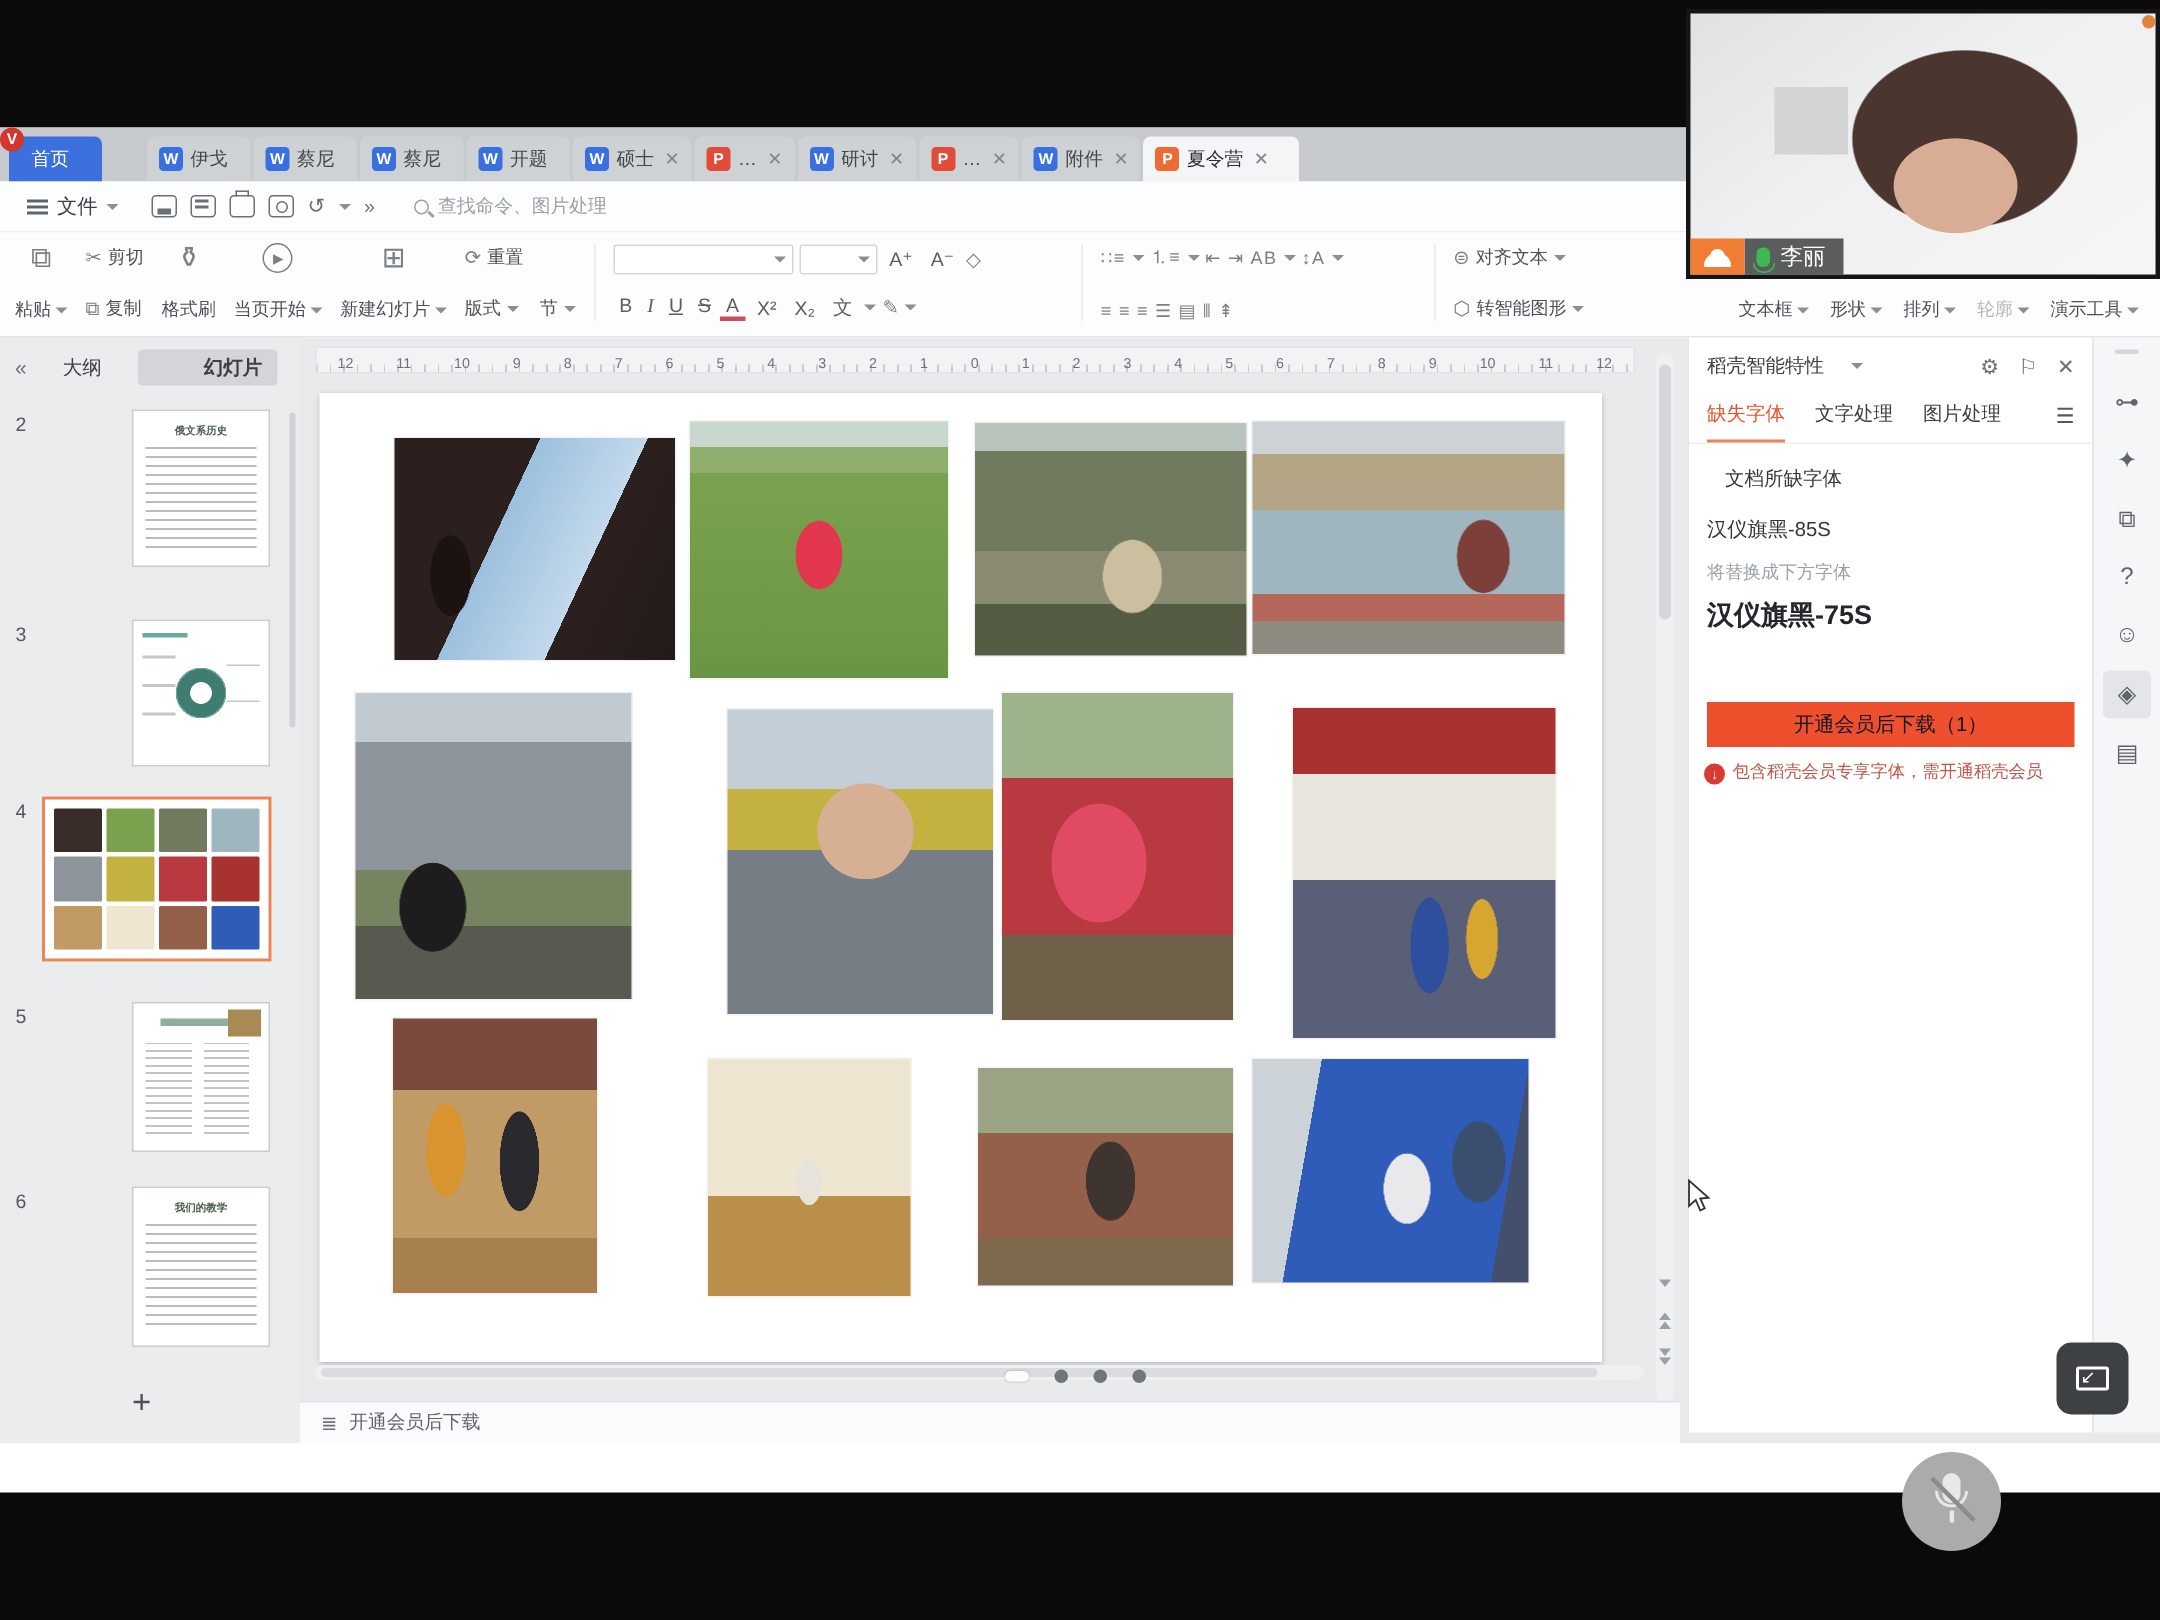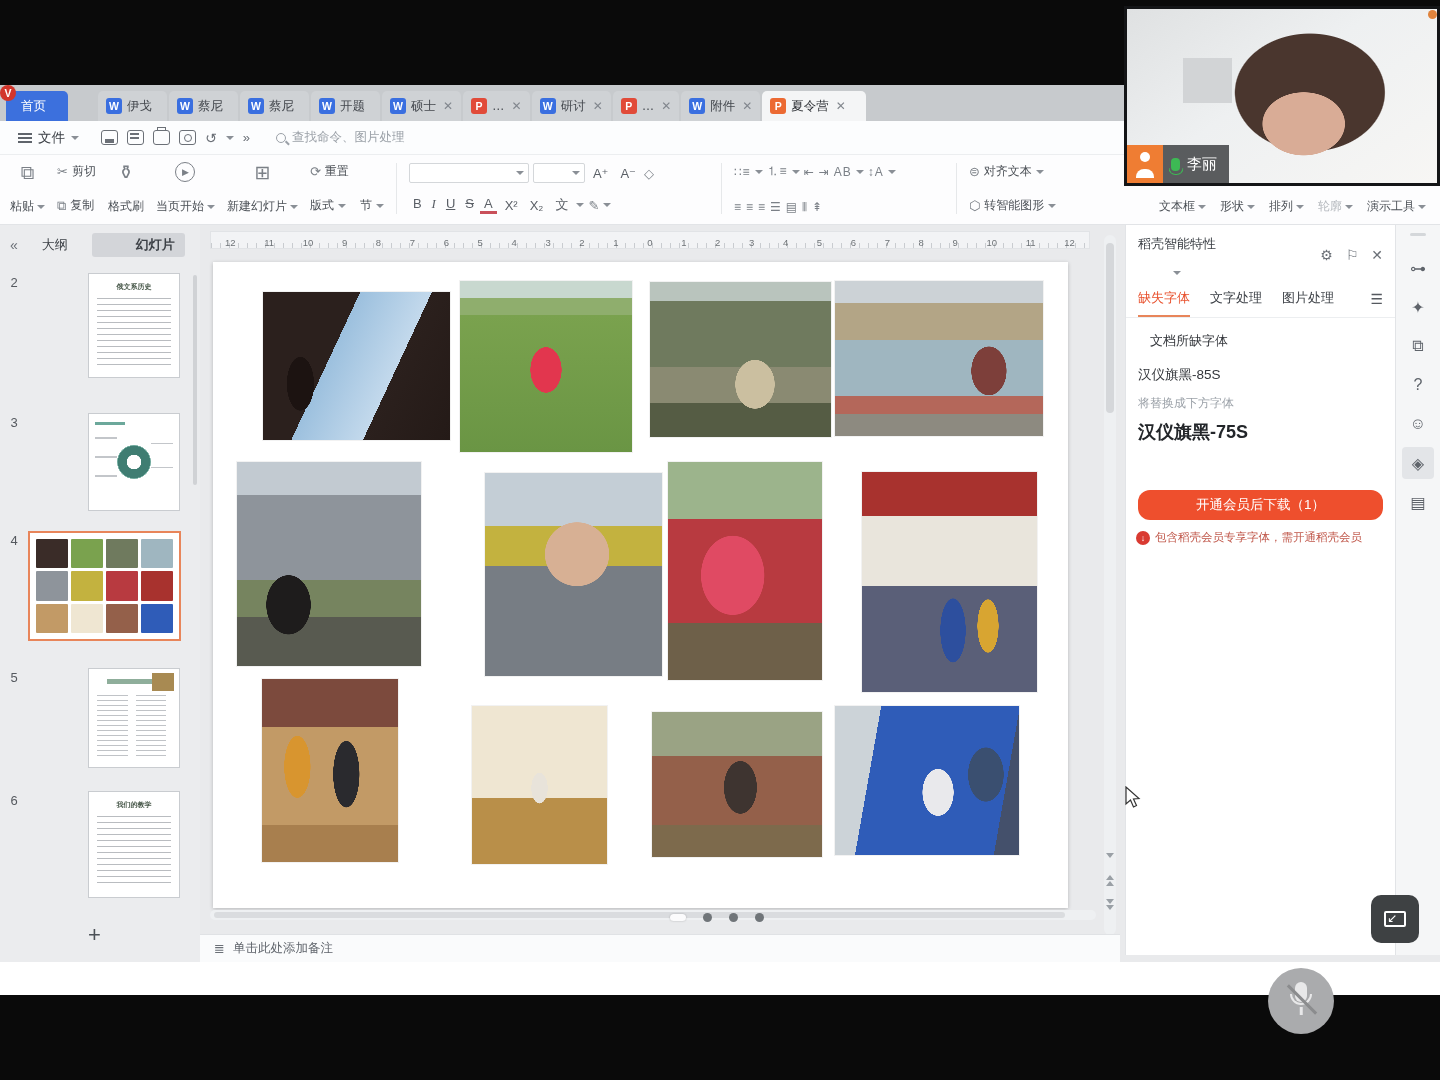--- a/index.html
+++ b/index.html
@@ -130,32 +130,32 @@
   .dots { position:absolute; left:470px; bottom:40px; display:flex; align-items:center; gap:17px; }
   .dots .pill { width:16px; height:7px; background:#fbfbfc; border-radius:4px; box-shadow:0 0 2px rgba(0,0,0,.25); }
   .dots .dot { width:9px; height:9px; border-radius:50%; background:#707579; }
   .notesbar { position:absolute; left:0px; bottom:0; width:920px; height:28px; background:#fafbfc;
     border-top:1px solid #e0e2e5; display:flex; align-items:center; gap:8px; padding-left:14px; font-size:12.5px; color:#5f646b; }
   .notes-glyph { font-size:13px; color:#6b7077; }
 
   
   .rpanel { position:absolute; left:1125px; top:0; width:270px; height:730px; background:#fff; border-left:1px solid #e2e4e7; }
   .rp-head { display:flex; align-items:center; padding:10px 12px 6px; }
-  .rp-title { font-size:13px; color:#3c4046; display:flex; align-items:center; gap:18px;flex-direction:column; }
+  .rp-title { font-size:13px; color:#3c4046; display:flex; align-items:center; gap:18px; }
   .rp-icons { margin-left:auto; display:flex; gap:13px; color:#6b7077; font-size:14px; }
   .rp-tabs { display:flex; align-items:center; gap:20px; padding:8px 12px 0; border-bottom:1px solid #eceef0; }
   .rp-tab { font-size:13px; color:#3c4046; padding-bottom:8px; }
   .rp-tab.active { color:#e8502c; border-bottom:2.5px solid #e8855a; }
   .rp-menu { margin-left:auto; color:#55595f; font-size:14px; padding-bottom:8px; }
   .rp-link { padding:12px 12px 4px; font-size:12.5px; color:#6f8ef2; }
   .rp-sec { padding:14px 24px 2px; font-size:13px; color:#33363b; }
   .rp-missing { padding:14px 12px 2px; font-size:13.5px; color:#33363b; }
   .rp-hint { padding:9px 12px 0; font-size:12px; color:#9ba1a8; }
   .rp-replace { padding:8px 12px 0; font-size:18px; font-weight:bold; color:#23262a; }
-  .rp-btn { margin:46px 12px 0; height:30px; background:#ee4f2d; border-radius:12px; color:#ffffff;
+  .rp-btn { margin:46px 12px 0; height:30px; background:#ee4f2d; border-radius:0; color:#0f172a;
     font-size:13.5px; display:flex; align-items:center; justify-content:center; }
   .rp-note { display:flex; align-items:flex-start; gap:5px; padding:10px 8px 0 10px; font-size:11.5px; color:#c0574a; line-height:1.35; }
   .badge { width:14px; height:14px; border-radius:50%; background:#d93a31; color:#fff; font-size:9px;
     display:flex; align-items:center; justify-content:center; flex:0 0 auto; margin-top:1px; }
 
   
   .rail { position:absolute; left:1395px; top:0; width:45px; height:730px; background:#f5f6f7; border-left:1px solid #e2e4e7;
     display:flex; flex-direction:column; align-items:center; padding-top:8px; }
   .rail .handle { width:16px; height:3px; background:#d4d7da; border-radius:2px; margin-bottom:16px; }
   .rail-icon { width:32px; height:32px; display:flex; align-items:center; justify-content:center;
@@ -164,21 +164,21 @@
 
   
   .video { position:absolute; left:1124px; top:6px; width:316px; height:180px; background:#1a1b1d;
     border:3px solid #141517; z-index:50; }
   .feed { position:absolute; inset:0;
     background:
       radial-gradient(22% 30% at 57% 66%, #d9ac96 0 60%, rgba(0,0,0,0) 61%),
       radial-gradient(40% 56% at 59% 48%, #4a362e 0 60%, rgba(0,0,0,0) 61%),
       linear-gradient(145deg, #dfe1e2 0%, #eef0f1 45%, #f7f6f4 100%); }
   .vwin { position:absolute; left:18%; top:28%; width:16%; height:26%; background:#d2d4d6; }
-  .namebar { position:absolute; left:0; bottom:0; display:flex; align-items:stretch; height:38px; }
+  .namebar { position:absolute; left:0; bottom:0; display:flex; align-items:stretch; height:24px; }
   .avatar { width:36px; background:#ef7d33; position:relative; }
   .avatar::before { content:""; position:absolute; left:50%; top:7px; width:10px; height:10px; border-radius:50%;
     background:#fff; transform:translateX(-50%); }
   .avatar::after { content:""; position:absolute; left:50%; bottom:5px; width:18px; height:9px;
     border-radius:8px 8px 0 0; background:#fff; transform:translateX(-50%); }
   .namechip { display:flex; align-items:center; gap:7px; background:rgba(48,50,53,.78); padding:0 12px 0 8px; }
   .mic-g { width:9px; height:13px; background:#3db954; border-radius:4px; position:relative; }
   .mic-g::after { content:""; position:absolute; left:50%; bottom:-4px; width:13px; height:6px;
     border:1.6px solid #3db954; border-top:none; border-radius:0 0 7px 7px; transform:translateX(-50%); }
   .vname { color:#fff; font-size:15px; }
@@ -625,21 +625,21 @@
           <div class="hthumb"></div>
         </div>
         <div class="dots">
           <span class="pill"></span>
           <span class="dot"></span>
           <span class="dot"></span>
           <span class="dot"></span>
         </div>
         <div class="notesbar">
           <span class="notes-glyph">≣</span>
-          <span>单击此处添加备注</span>
+          <span>开通会员后下载</span>
         </div>
       </div>
 
       <div class="rpanel">
         <div class="rp-head">
           <span class="rp-title">
             <span>稻壳智能特性</span>
               <span class="caret"></span>
           </span>
           <span class="rp-icons">

